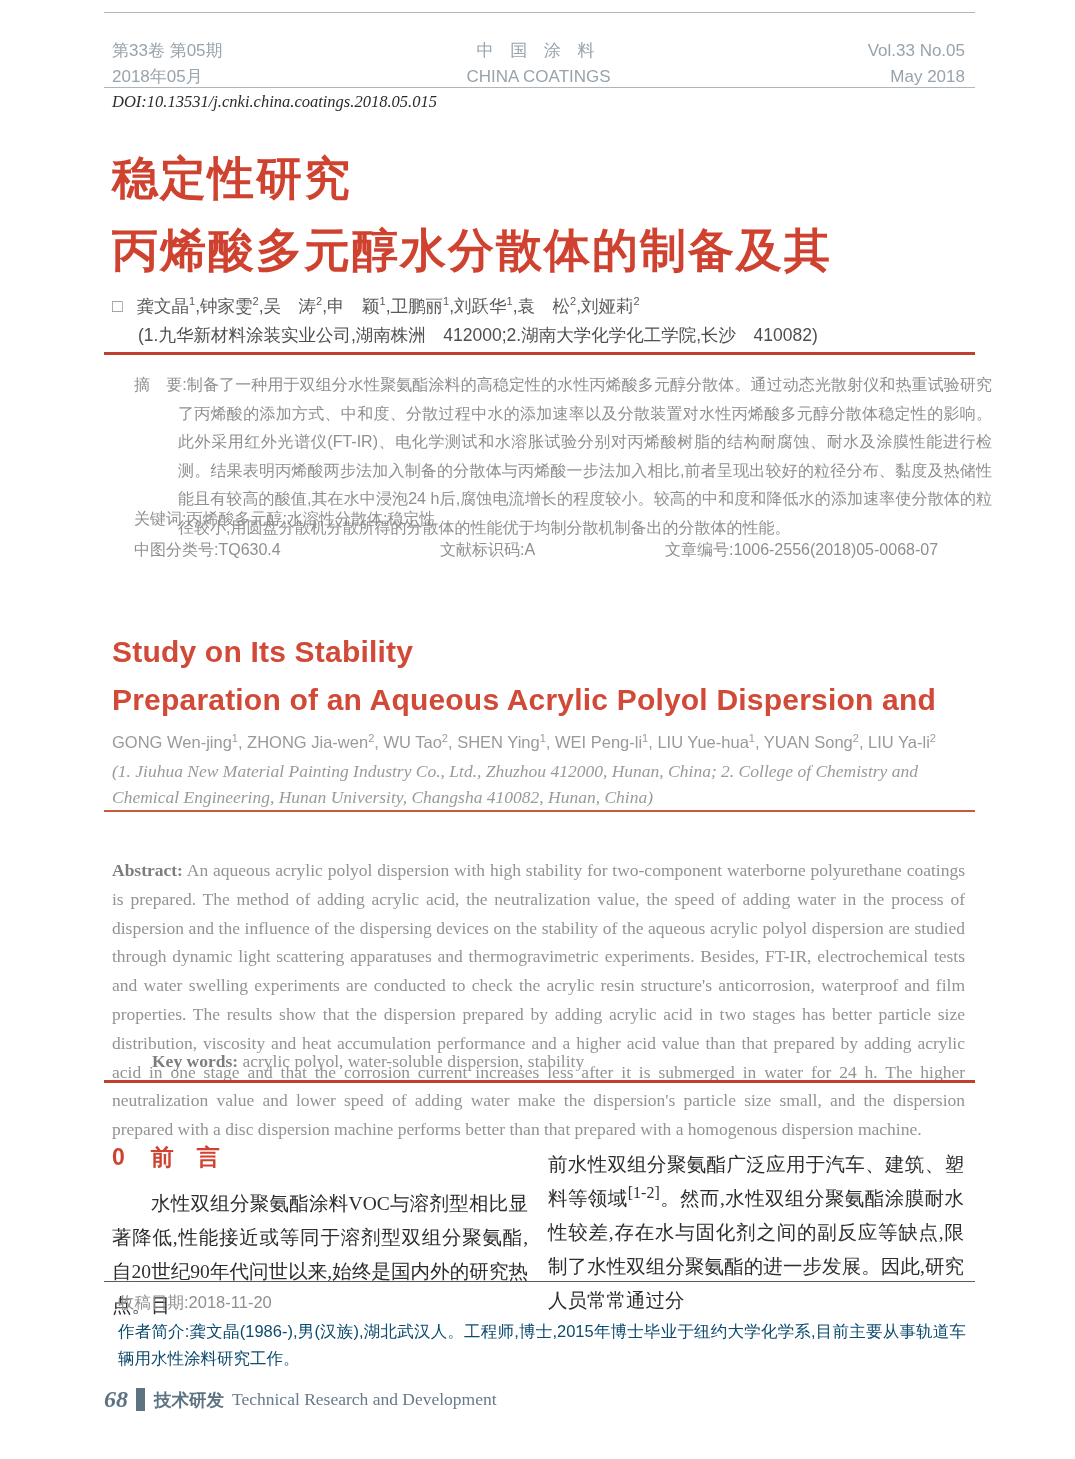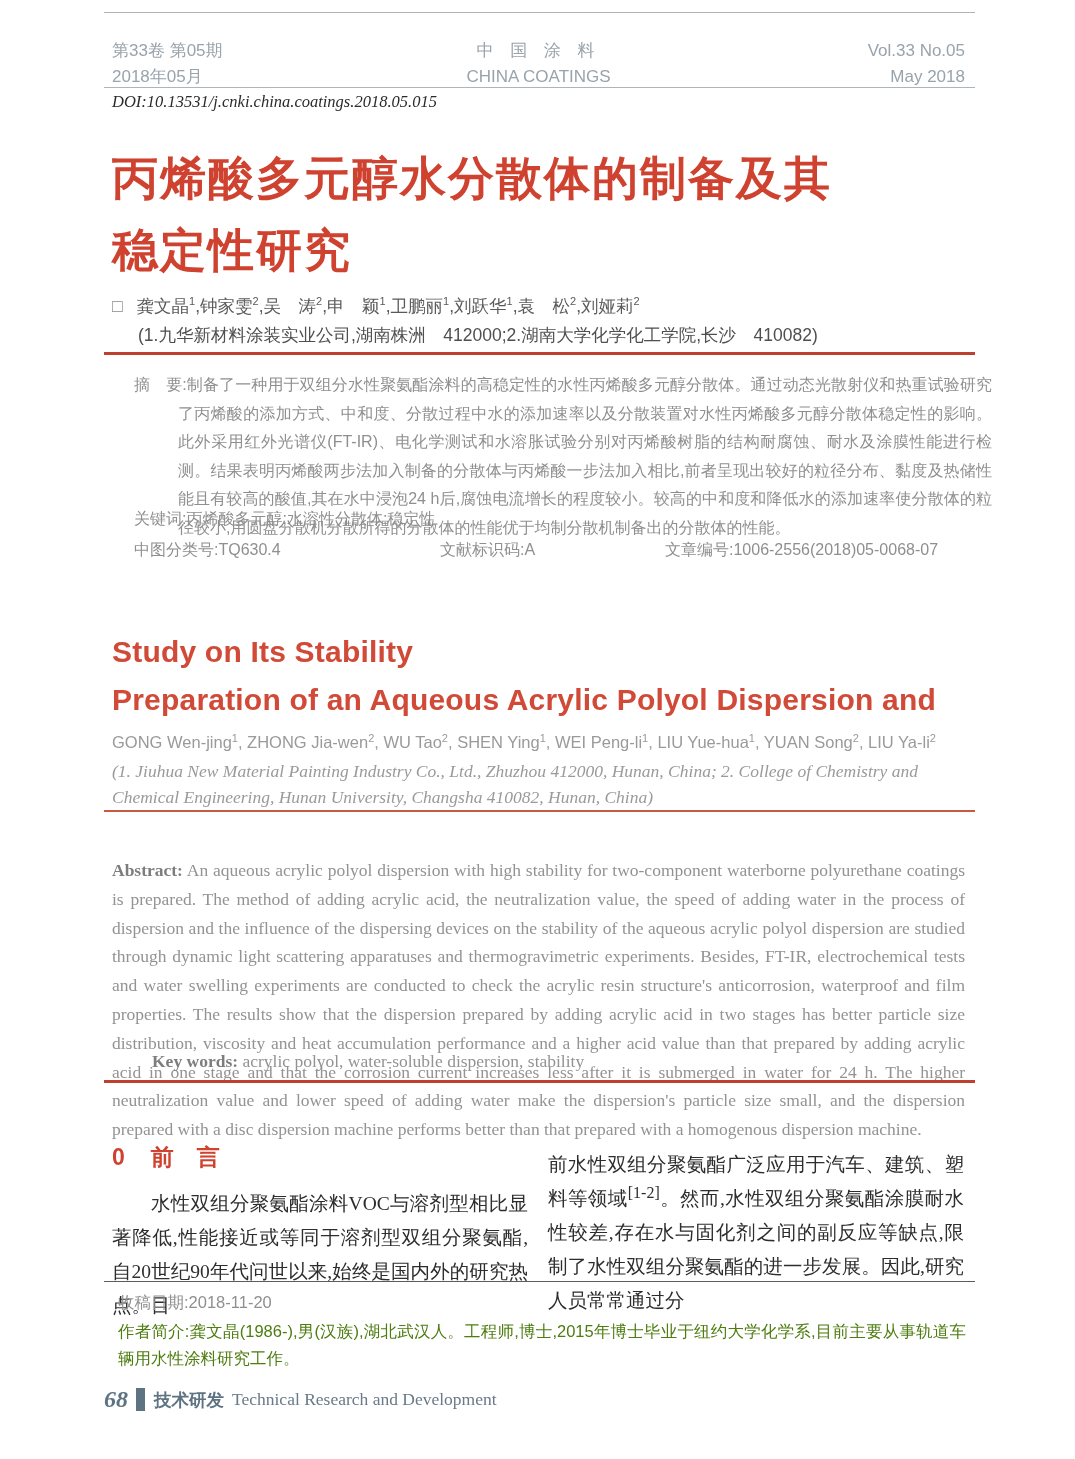--- a/index.html
+++ b/index.html
@@ -52,21 +52,21 @@
   .col-left{position:absolute;top:1142px;left:112px;width:416px;}
   .col-right{position:absolute;top:1148px;left:548px;width:416px;}
   .intro-heading{color:#cf4230;font-size:23px;font-weight:700;margin:0 0 14px 0;}
   .intro-heading .num{margin-right:26px;}
   .para-cn{color:#2d2d2d;font-size:19.5px;line-height:34px;text-align:justify;font-family:"Liberation Serif","DejaVu Serif",serif;margin:0;}
   .indent{text-indent:2em;}
   .ref-sup{font-size:16px;vertical-align:super;line-height:0;}
 
   
   .footnote-received{position:absolute;top:1292px;left:118px;color:#8f8f8f;font-size:16.5px;}
-  .footnote-bio{position:absolute;top:1318px;left:118px;width:848px;color:#4d7c0f;font-size:16.5px;line-height:27px;text-align:justify;}
+  .footnote-bio{position:absolute;top:1318px;left:118px;width:848px;color:#0c4a6e;font-size:16.5px;line-height:27px;text-align:justify;}
 
   
   .page-footer{position:absolute;top:1386px;left:104px;display:flex;align-items:center;color:#5d7382;}
   .pf-num{font-family:"Liberation Serif","DejaVu Serif",serif;font-style:italic;font-weight:700;font-size:24px;}
   .pf-bar{width:9px;height:23px;background:#5d7382;margin:0 9px 0 8px;}
   .pf-cn{font-weight:700;font-size:17.5px;margin-right:8px;}
   .pf-en{font-family:"Liberation Serif","DejaVu Serif",serif;font-size:17.5px;color:#68798a;}
 </style>
 </head>
 <body>
@@ -88,22 +88,22 @@
       <div>Vol.33  No.05</div>
       <div>May  2018</div>
     </div>
   </div>
 
   <div class="hr hr-gray" style="top:87px;"></div>
 
   <div class="doi">DOI:10.13531/j.cnki.china.coatings.2018.05.015</div>
 
   <div class="title-cn">
+    <div>稳定性研究</div>
     <div>丙烯酸多元醇水分散体的制备及其</div>
-    <div>稳定性研究</div>
   </div>
 
   <div class="authors-cn">
     <span class="marker">□</span><span><span>龚文晶</span><sup>1</sup><span>,</span></span><span><span>钟家雯</span><sup>2</sup><span>,</span></span><span><span>吴　涛</span><sup>2</sup><span>,</span></span><span><span>申　颖</span><sup>1</sup><span>,</span></span><span><span>卫鹏丽</span><sup>1</sup><span>,</span></span><span><span>刘跃华</span><sup>1</sup><span>,</span></span><span><span>袁　松</span><sup>2</sup><span>,</span></span><span><span>刘娅莉</span><sup>2</sup><span></span></span>
   </div>
 
   <div class="affil-cn">(1.九华新材料涂装实业公司,湖南株洲　412000;2.湖南大学化学化工学院,长沙　410082)</div>
 
   <div class="hr hr-red-thick" style="top:352px;"></div>
 

